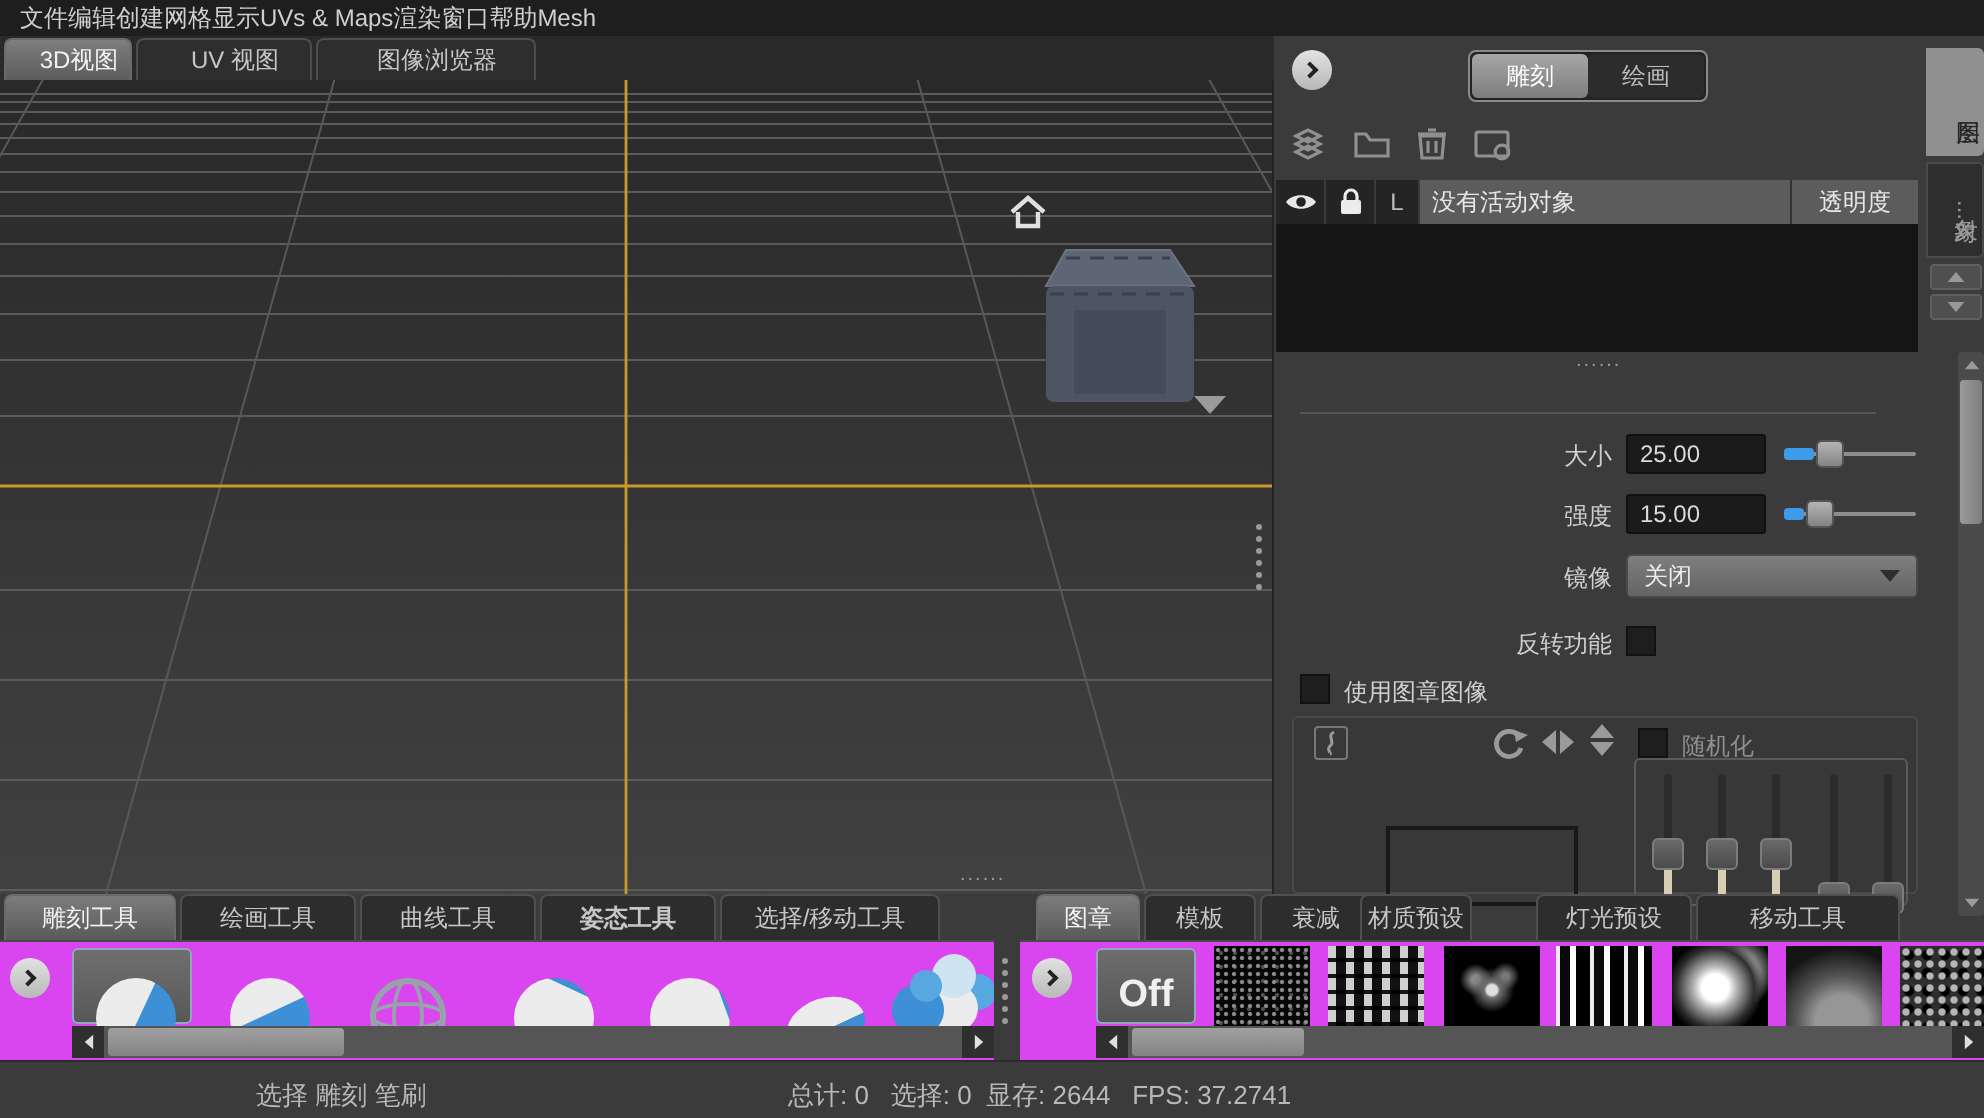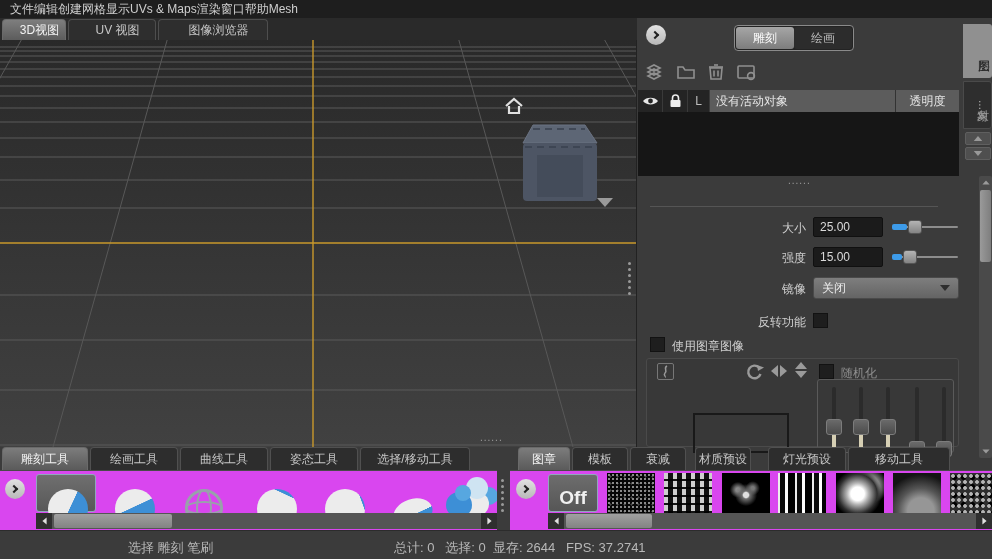--- a/index.html
+++ b/index.html
@@ -418,21 +418,21 @@
       <div class="arr" style="bottom:0;">
           <span class="tri-d" style="transform:scale(.6);border-top-color:#9a9a9a;"></span>
         </div>
     </div>
   </div>
 
   <div class="traytabs" style="left:0;width:497px;">
     <div class="ttab active" style="left:2px;width:86px;">雕刻工具</div>
     <div class="ttab" style="left:90px;width:88px;">绘画工具</div>
     <div class="ttab" style="left:180px;width:88px;">曲线工具</div>
-    <div class="ttab" style="left:270px;width:88px;">姿态工具</div>
+    <div class="ttab" style="left:270px;width:88px;font-weight:bold;">姿态工具</div>
     <div class="ttab" style="left:360px;width:110px;">选择/移动工具</div>
   </div>
 
   <div class="tray" style="left:0;width:497px;">
     <div class="circlebtn" style="position:absolute;left:5px;top:8px;">
       <span class="chev"></span>
     </div>
     <div class="tile-sel" style="left:36px;top:3px;width:60px;height:38px;">
       <div class="ball" style="left:11px;top:14px;background:linear-gradient(115deg,#ececec 52%,#3d8fd6 53%);"></div>
     </div>
@@ -464,21 +464,21 @@
       <i></i>
       <i></i>
       <i></i>
       <i></i>
   </div>
 
   <div class="traytabs" style="left:510px;width:482px;">
     <div class="ttab active" style="left:8px;width:52px;">图章</div>
     <div class="ttab" style="left:62px;width:56px;">模板</div>
     <div class="ttab" style="left:120px;width:56px;">衰减</div>
-    <div class="ttab" style="left:185px;width:56px;">材质预设</div>
+    <div class="ttab" style="left:170px;width:56px;">材质预设</div>
     <div class="ttab" style="left:258px;width:78px;">灯光预设</div>
     <div class="ttab" style="left:338px;width:102px;">移动工具</div>
   </div>
 
   <div class="tray" style="left:510px;width:482px;">
     <div class="circlebtn" style="position:absolute;left:6px;top:8px;">
       <span class="chev"></span>
     </div>
     <div class="offtile" style="left:38px;top:3px;width:50px;height:38px;">
       <span>Off</span>

